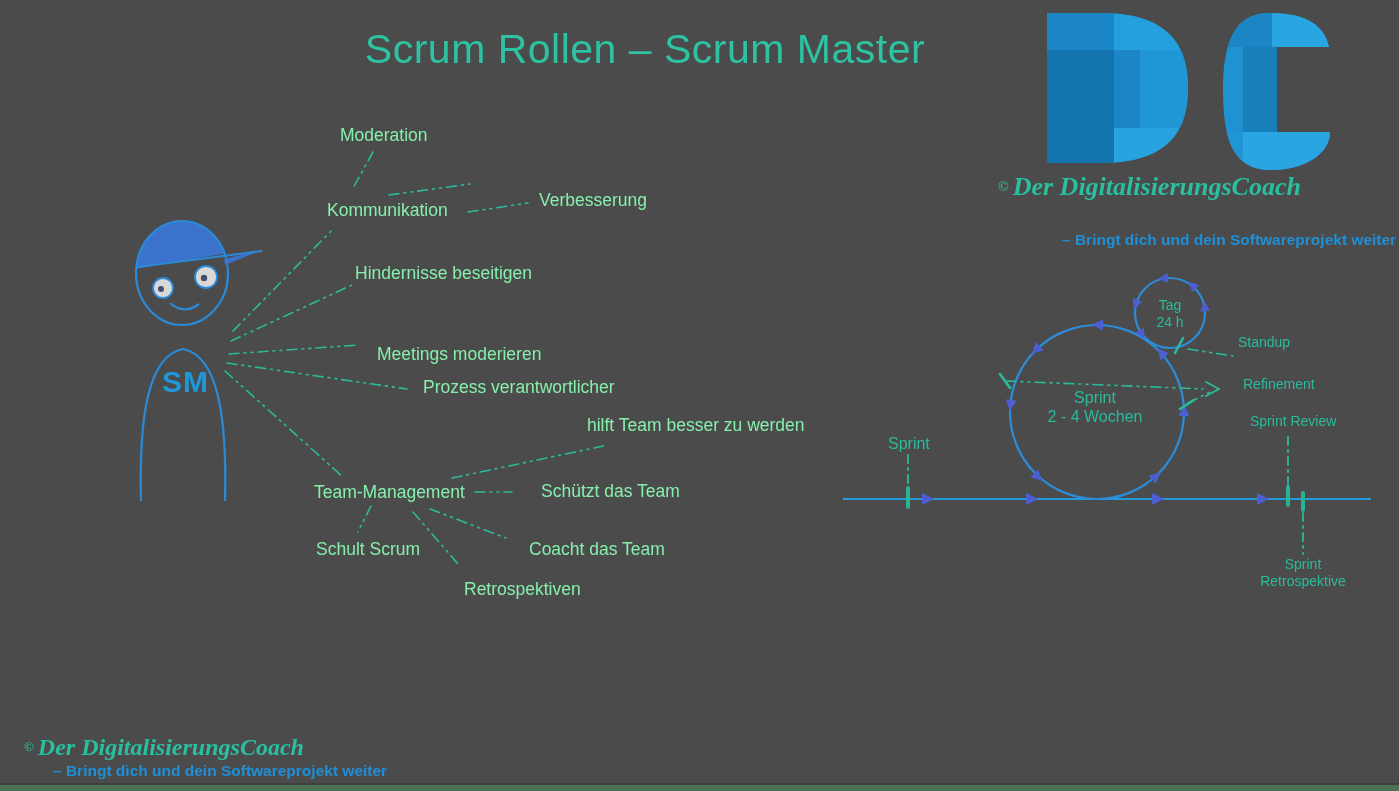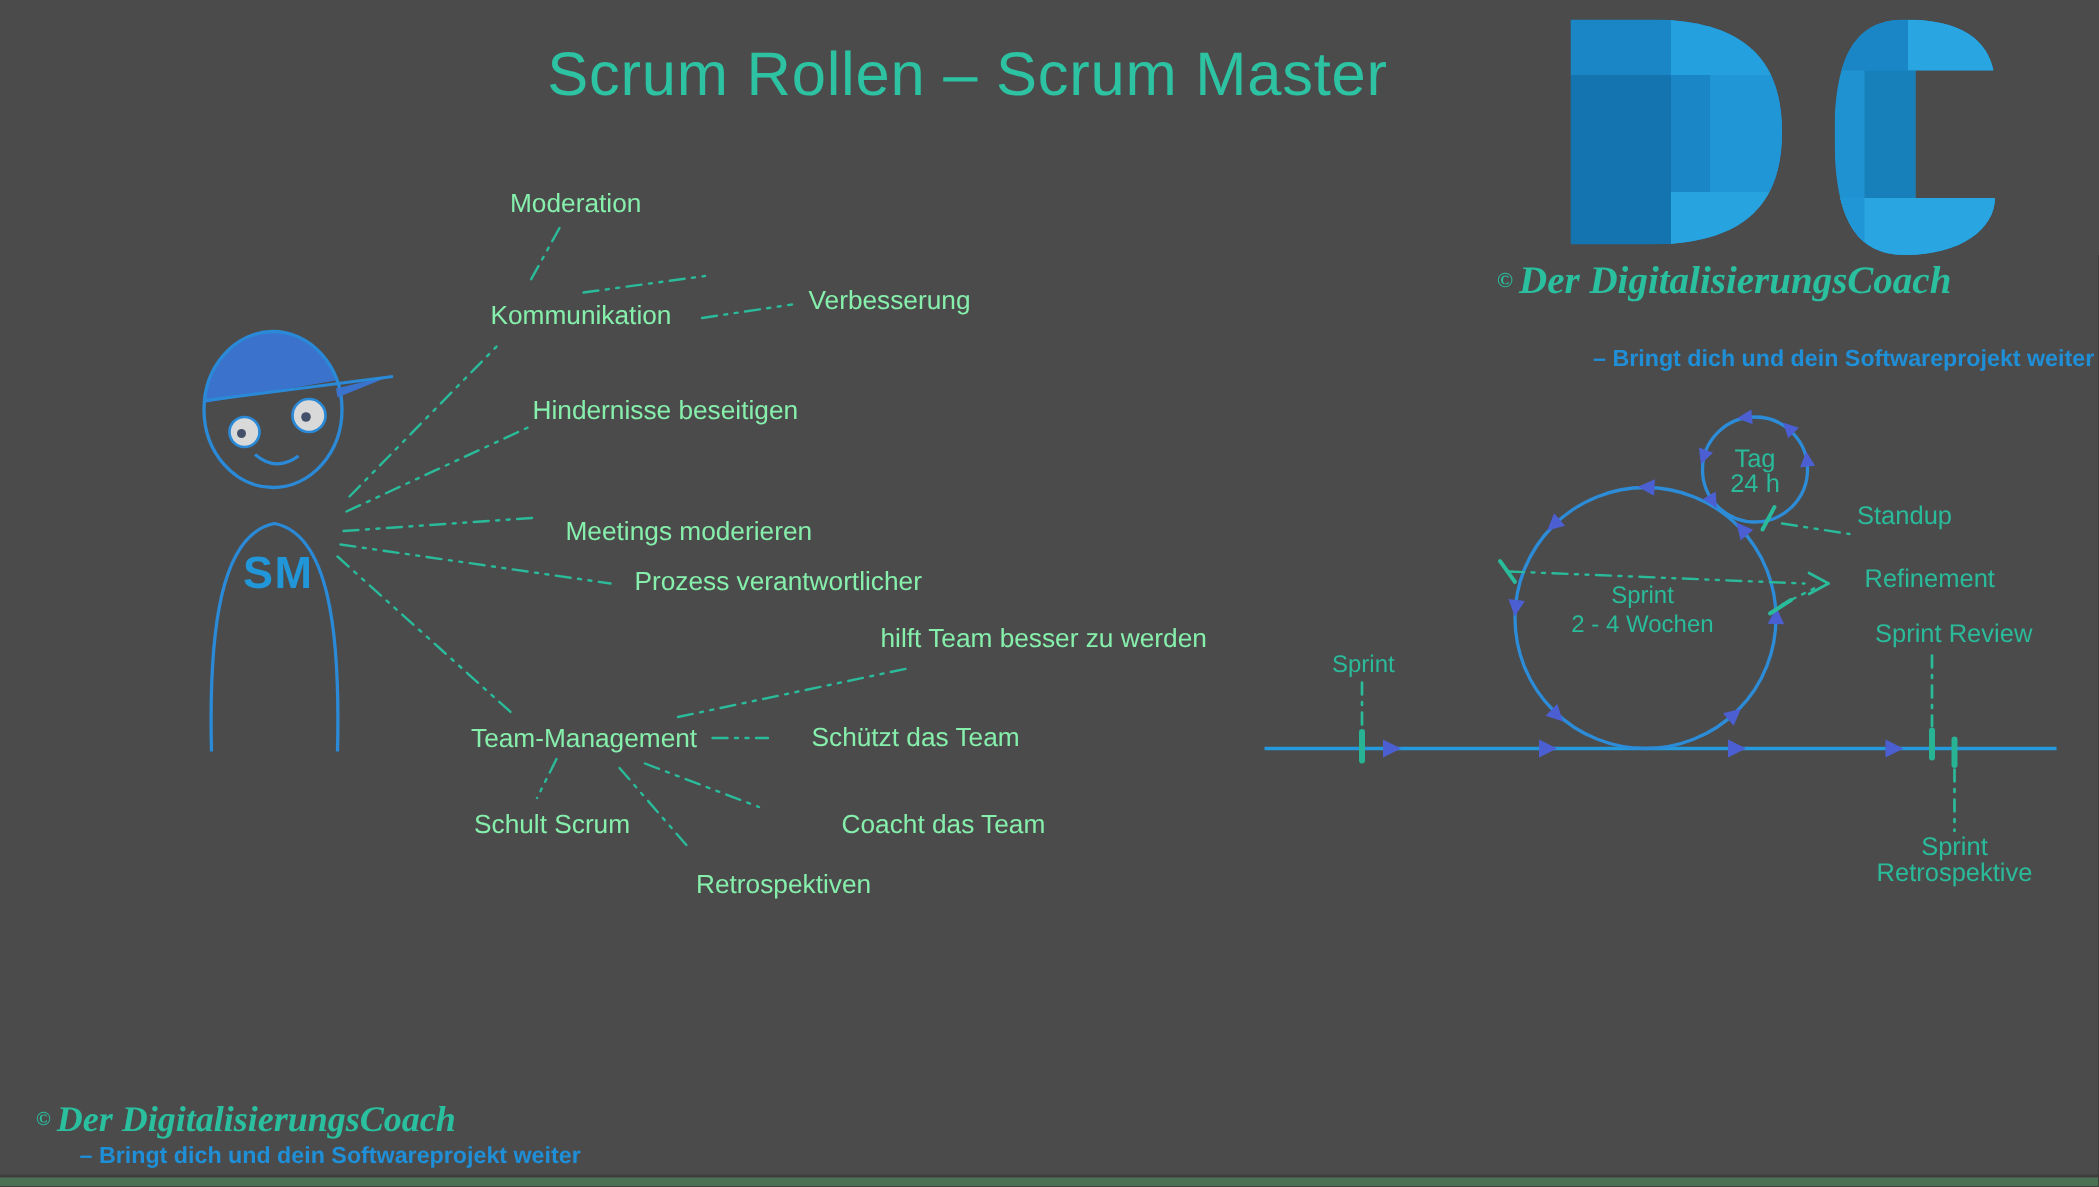--- a/index.html
+++ b/index.html
@@ -13,21 +13,21 @@
   #diagram-svg{position:absolute;left:0;top:0;width:1399px;height:791px;}
   .abs{position:absolute;}
   .title{
     left:0;top:26px;width:1290px;text-align:center;
     font-size:41px;letter-spacing:.5px;color:#2cc2a2;font-weight:400;
   }
   .node{
     position:absolute;color:#86efac;font-size:17.5px;white-space:nowrap;
   }
   .plabel{
-    position:absolute;color:#2abb9b;font-size:17px;white-space:nowrap;
+    position:absolute;color:#2abb9b;font-size:14px;white-space:nowrap;
   }
   .pcenter{text-align:center;line-height:17px;}
   .script{
     position:absolute;color:#2abf9e;white-space:nowrap;
     font-family:"Liberation Serif", serif;font-style:italic;font-weight:bold;
   }
   .script .copy{font-size:.55em;font-style:normal;vertical-align:4px;margin-right:4px;}
   .tagline{
     position:absolute;color:#1f8fd8;font-size:15.5px;font-weight:bold;white-space:nowrap;
   }
@@ -166,21 +166,21 @@
   <div class="node" style="left:340px;top:125px;">Moderation</div>
   <div class="node" style="left:327px;top:200px;">Kommunikation</div>
   <div class="node" style="left:539px;top:190px;">Verbesserung</div>
   <div class="node" style="left:355px;top:263px;">Hindernisse beseitigen</div>
   <div class="node" style="left:377px;top:324px;margin-top:20px;">Meetings moderieren</div>
   <div class="node" style="left:423px;top:377px;">Prozess verantwortlicher</div>
   <div class="node" style="left:587px;top:415px;">hilft Team besser zu werden</div>
   <div class="node" style="left:314px;top:482px;">Team-Management</div>
   <div class="node" style="left:541px;top:481px;">Schützt das Team</div>
   <div class="node" style="left:316px;top:539px;">Schult Scrum</div>
-  <div class="node" style="left:529px;top:539px;margin-left:32px;">Coacht das Team</div>
+  <div class="node" style="left:529px;top:539px;">Coacht das Team</div>
   <div class="node" style="left:464px;top:579px;">Retrospektiven</div>
 
   <div class="plabel pcenter" style="left:1140px;top:297px;width:60px;">
     <span>Tag</span><br>
     <span>24 h</span>
   </div>
   <div class="plabel pcenter" style="left:1035px;top:388px;width:120px;font-size:16px;line-height:19px;">
     <span>Sprint</span><br>
     <span>2 - 4 Wochen</span>
   </div>

